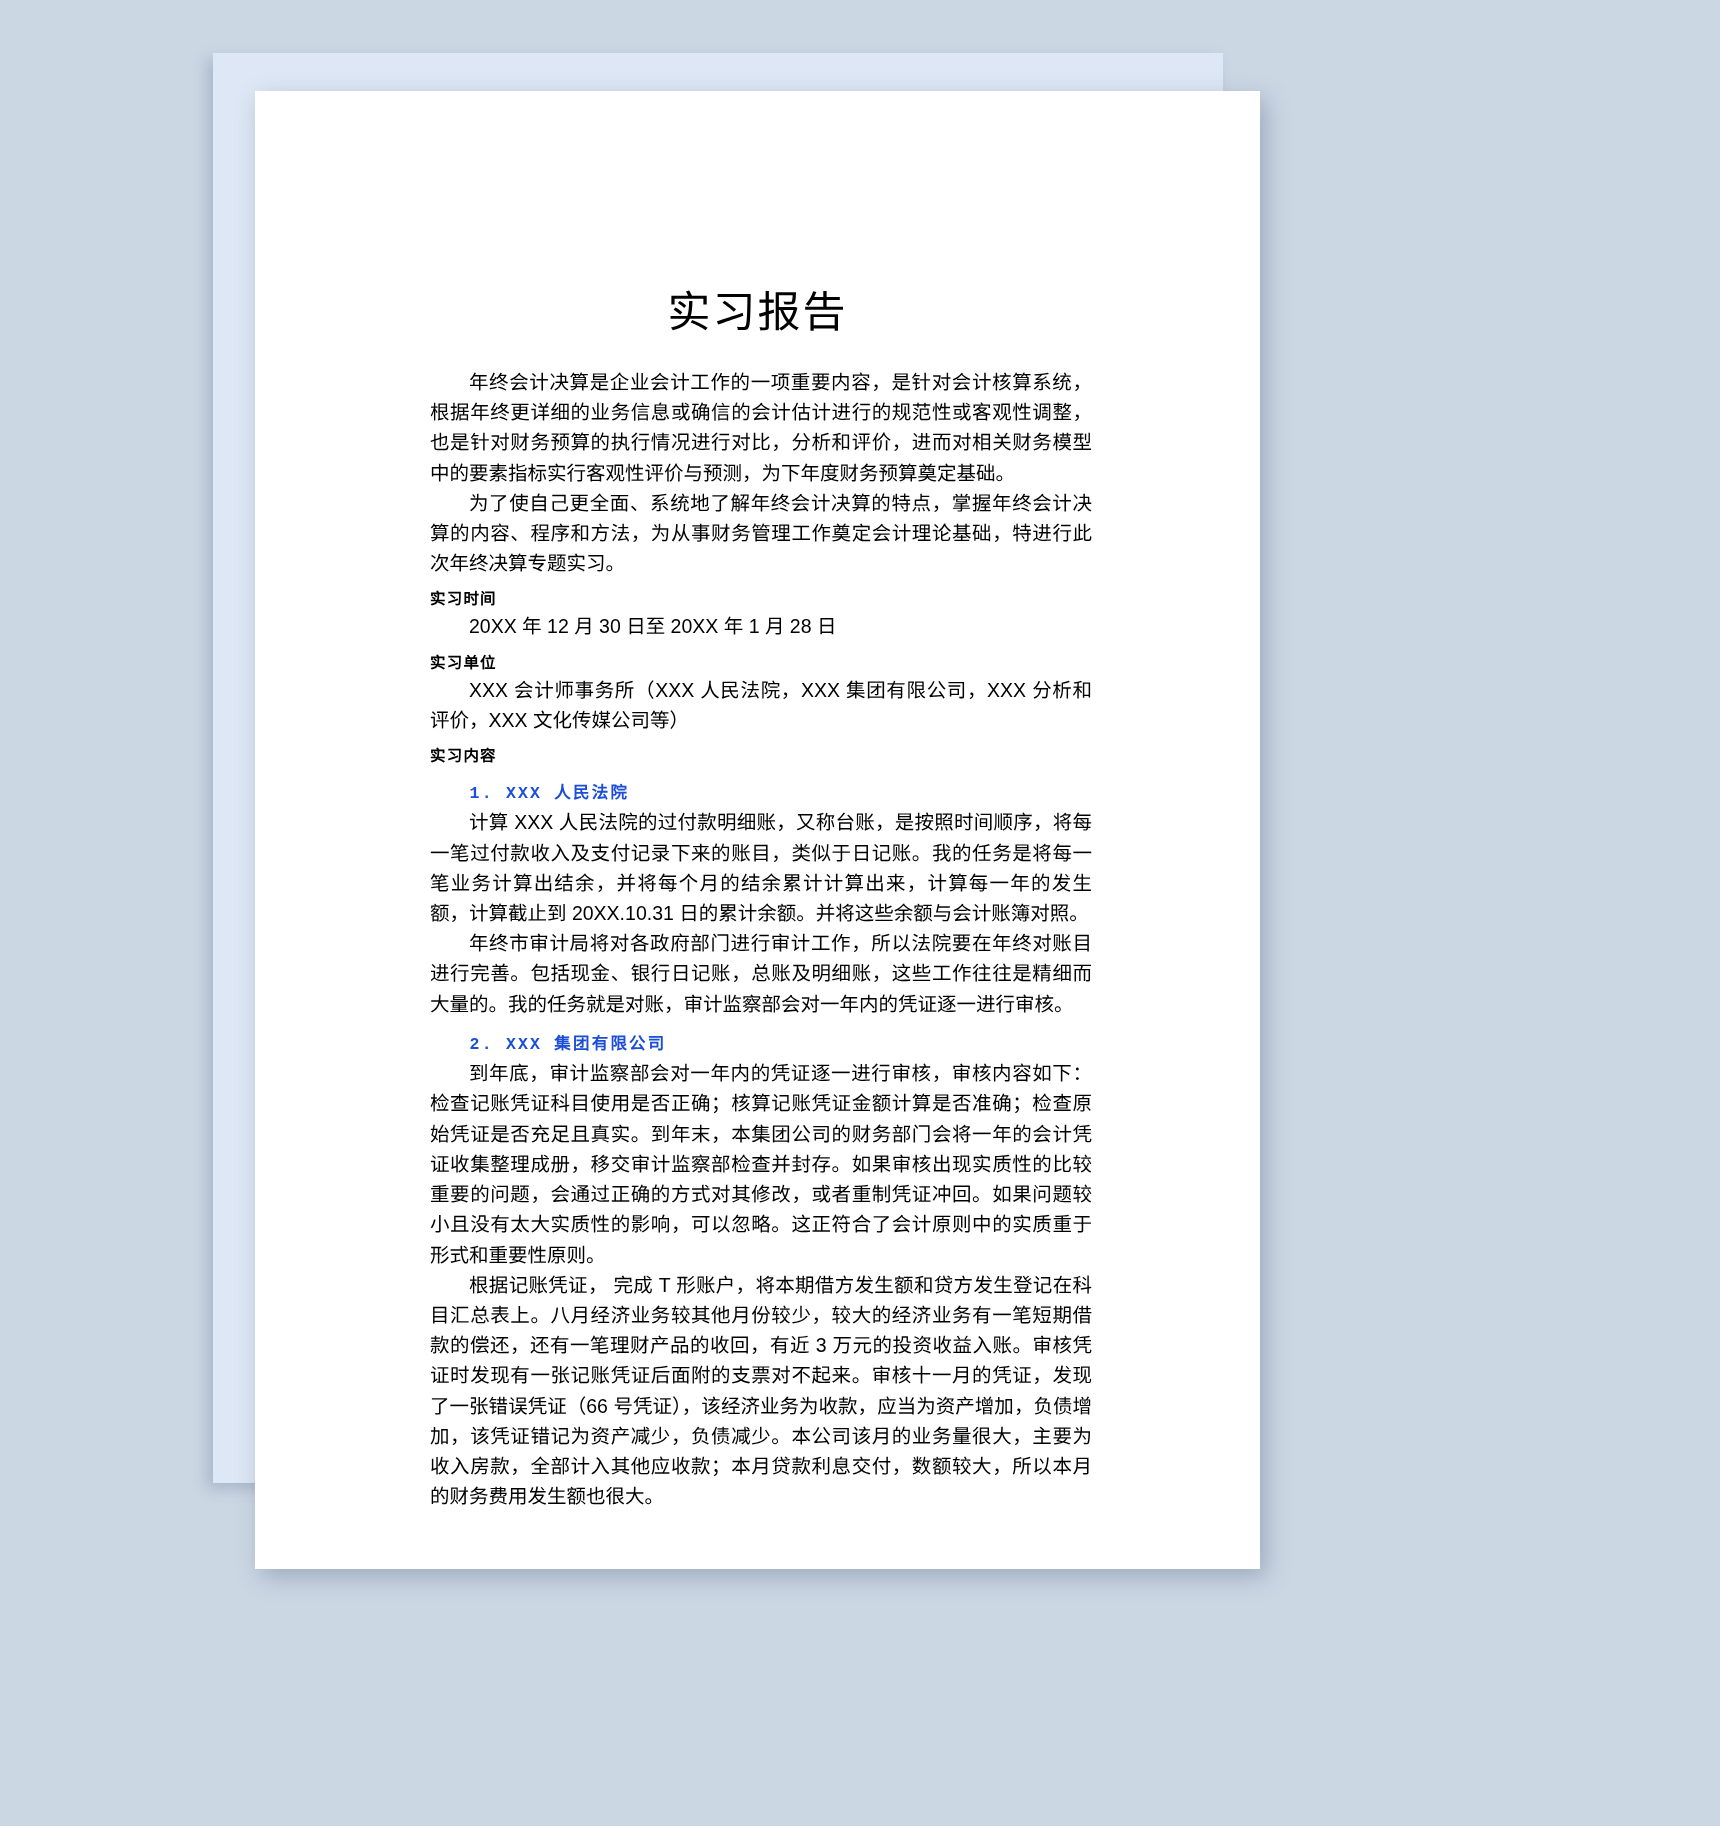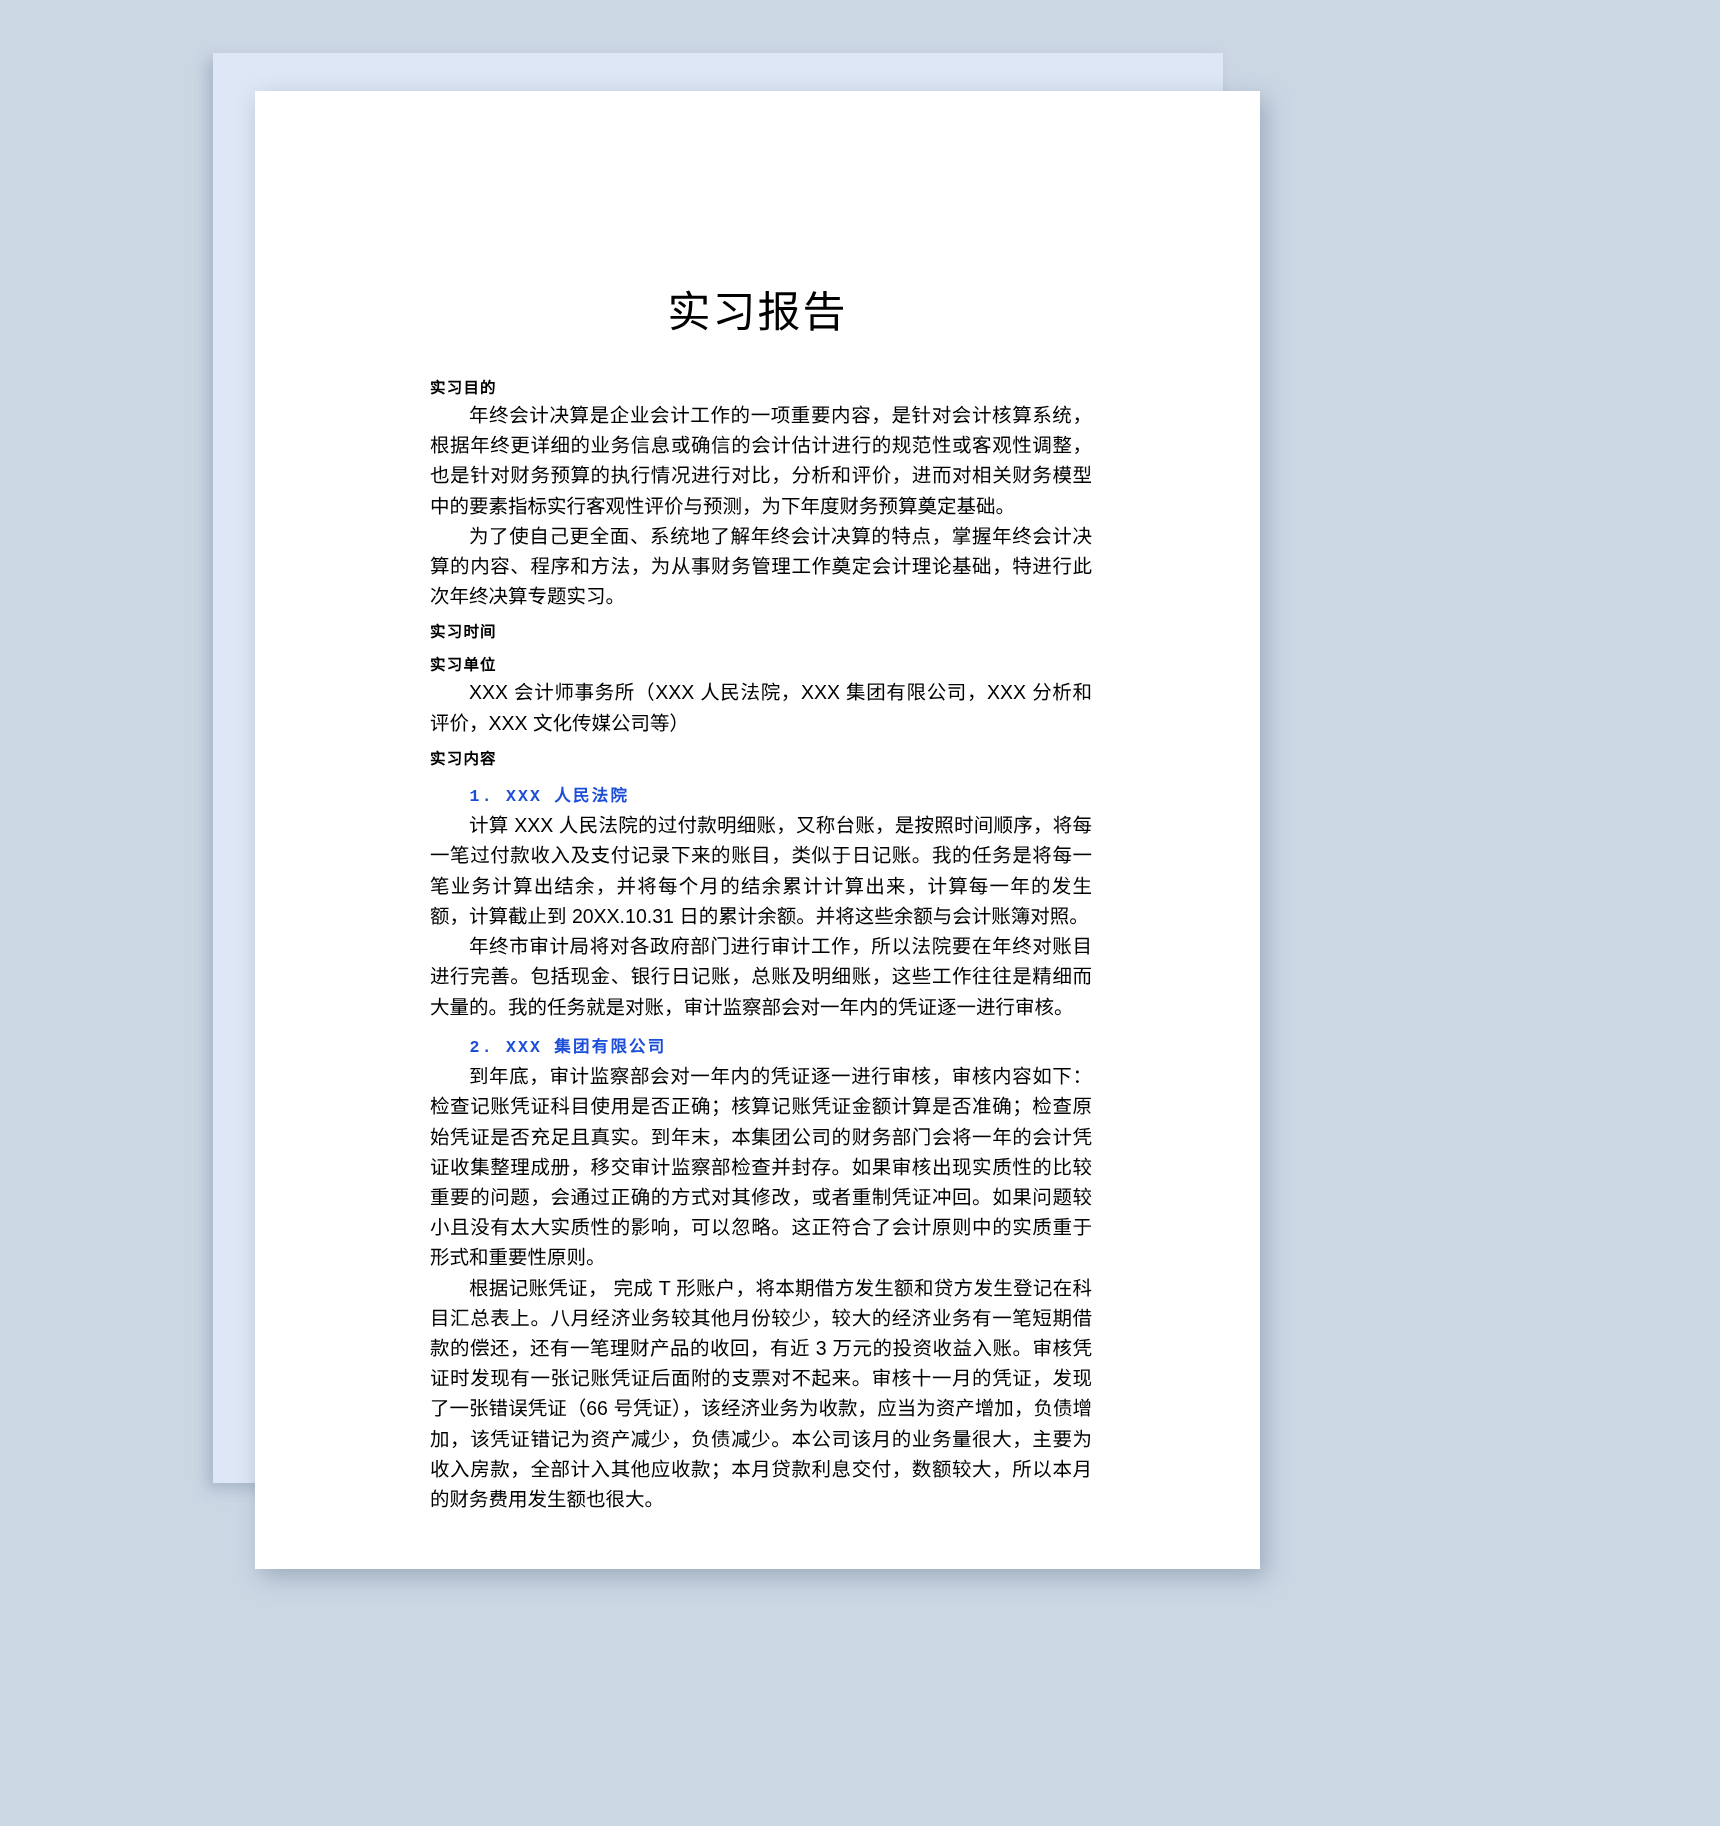--- a/index.html
+++ b/index.html
@@ -114,25 +114,25 @@
 
   <div class="sheet-back"></div>
 
   <div class="sheet-front">
     <div class="page-inner">
 
       <div class="doc-title">实习报告</div>
 
       <div class="body-col">
 
-        <p class="sec-head">实习目的</p>
         <p class="para">年终会计决算是企业会计工作的一项重要内容，是针对会计核算系统，根据年终更详细的业务信息或确信的会计估计进行的规范性或客观性调整，也是针对财务预算的执行情况进行对比，分析和评价，进而对相关财务模型中的要素指标实行客观性评价与预测，为下年度财务预算奠定基础。</p>
         <p class="para">为了使自己更全面、系统地了解年终会计决算的特点，掌握年终会计决算的内容、程序和方法，为从事财务管理工作奠定会计理论基础，特进行此次年终决算专题实习。</p>
 
         <p class="sec-head">实习时间</p>
+        <p class="para">20XX 年 12 月 30 日至 20XX 年 1 月 28 日</p>
 
         <p class="sec-head">实习单位</p>
         <p class="para">XXX 会计师事务所（XXX 人民法院，XXX 集团有限公司，XXX 分析和评价，XXX 文化传媒公司等）</p>
 
         <p class="sec-head">实习内容</p>
 
         <p class="sub-head">1. XXX 人民法院</p>
         <p class="para">计算 XXX 人民法院的过付款明细账，又称台账，是按照时间顺序，将每一笔过付款收入及支付记录下来的账目，类似于日记账。我的任务是将每一笔业务计算出结余，并将每个月的结余累计计算出来，计算每一年的发生额，计算截止到 20XX.10.31 日的累计余额。并将这些余额与会计账簿对照。</p>
         <p class="para">年终市审计局将对各政府部门进行审计工作，所以法院要在年终对账目进行完善。包括现金、银行日记账，总账及明细账，这些工作往往是精细而大量的。我的任务就是对账，审计监察部会对一年内的凭证逐一进行审核。</p>
 

